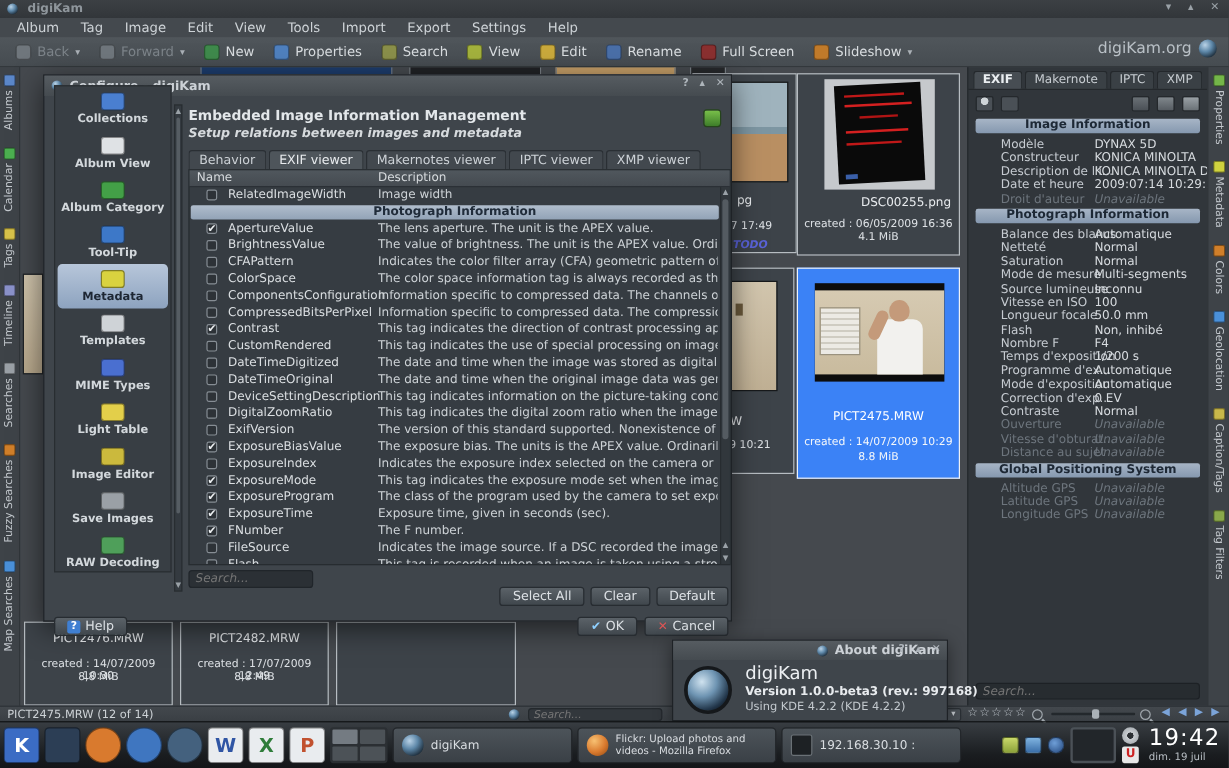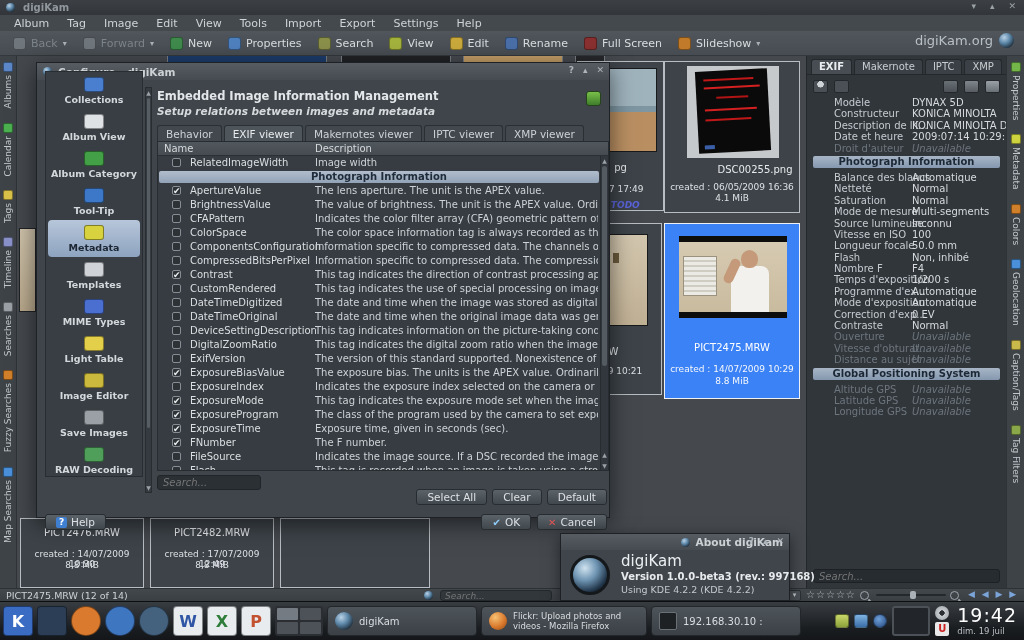--- a/index.html
+++ b/index.html
@@ -360,20 +360,24 @@
     <div class="picons">
       <span class="pico" style="background:radial-gradient(circle at 50% 30%,#cfd4d8 30%,#4a5056 34%);"></span>
       <span class="pico"></span>
       <span class="spacer"></span>
       <span class="pico" style="background:linear-gradient(#6a7176,#4a5056);"></span>
       <span class="pico" style="background:linear-gradient(#80878c,#565c62);"></span>
       <span class="pico" style="background:linear-gradient(#9aa1a6,#6a7176);"></span>
     </div>
     <div>
 
+        <div class="prow" style="height: 16px;">
+          <div class="psec" style="display: block;">Image Information</div>
+
+        </div>
 
         <div class="prow">
 
           <span class="k">Modèle</span>
           <span class="v">DYNAX 5D</span>
         </div>
 
         <div class="prow">
 
           <span class="k">Constructeur</span>

